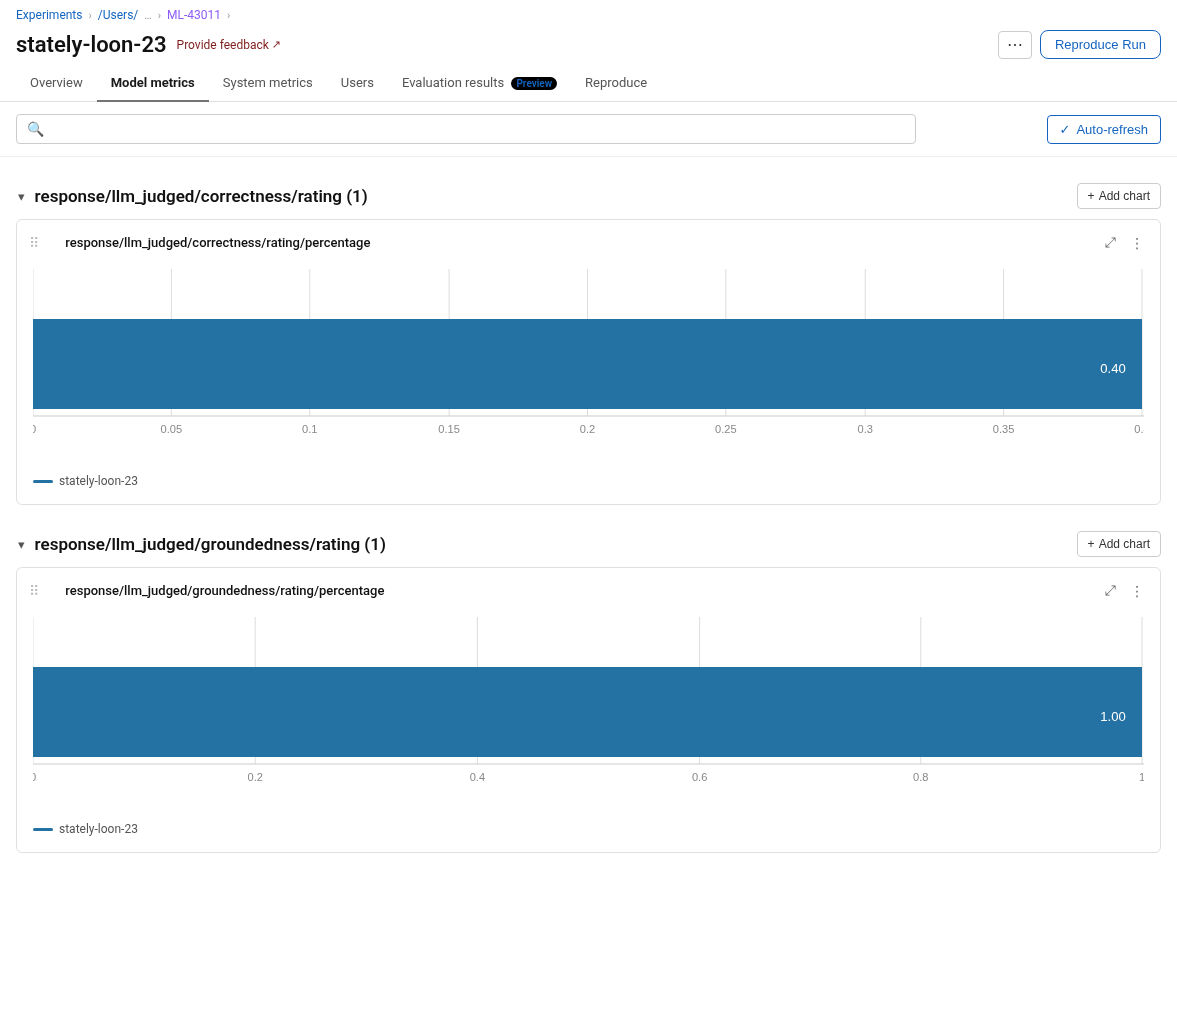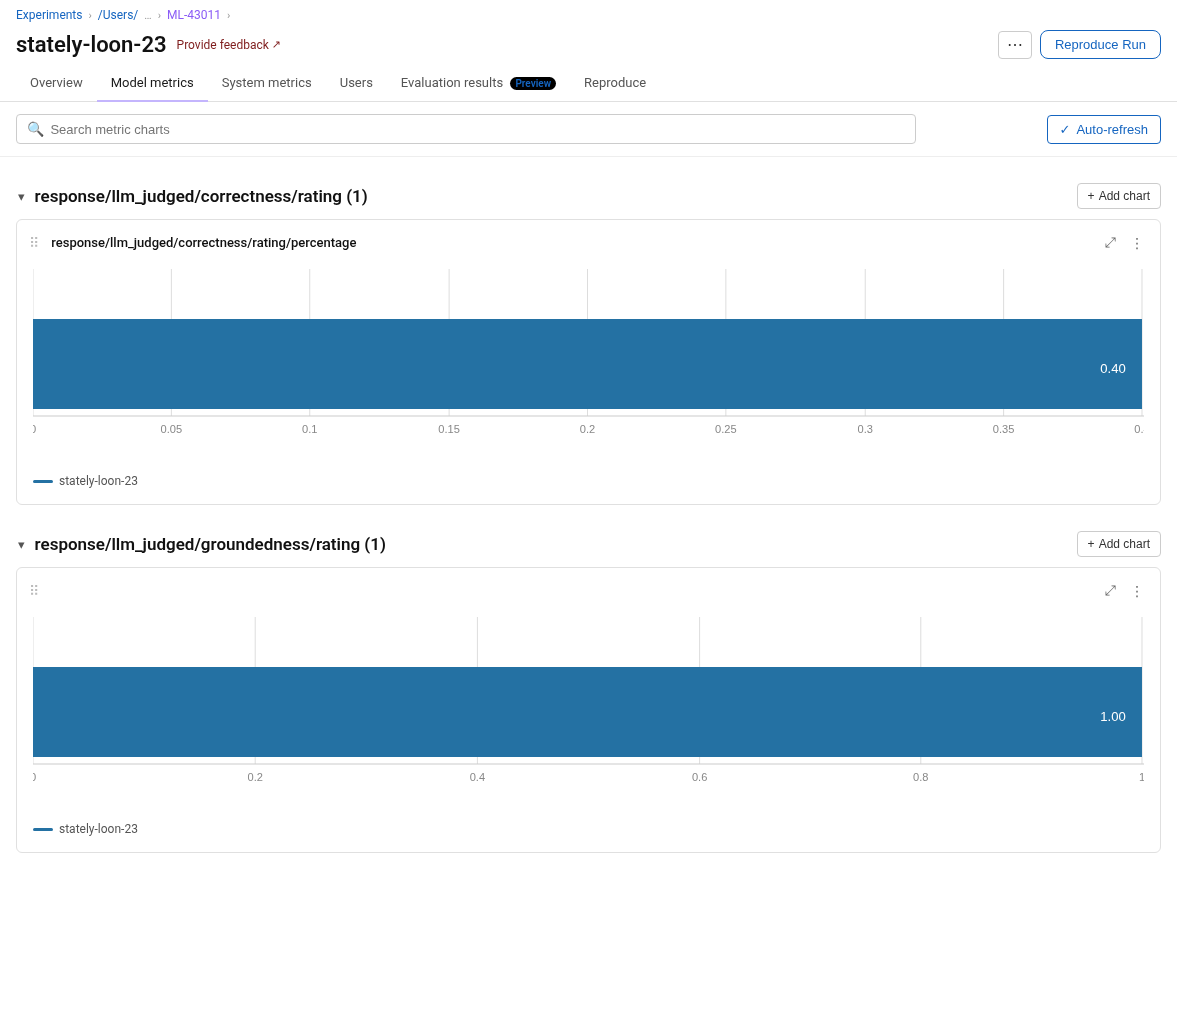--- a/index.html
+++ b/index.html
@@ -39,21 +39,21 @@
       display: flex; align-items: flex-start;
       border-bottom: 1px solid #e0e0e0;
       padding: 0 16px;
     }
     .tab {
       padding: 8px 14px 10px;
       font-size: 13px; color: #555;
       cursor: pointer; border-bottom: 2px solid transparent;
       margin-bottom: -1px; white-space: nowrap;
     }
-    .tab.active { color: #1a1a1a; font-weight: 400; border-bottom: 2px solid #c4b5fd; }
+    .tab.active { color: #1a1a1a; font-weight: 700; border-bottom: 2px solid #737373; }
     .tab-badge {
       display: inline-block; background: #000000; color: #1565c0;
       font-size: 10px; border-radius: 10px; padding: 1px 5px; margin-left: 4px;
       font-weight: 600;
     }
 
     
     .toolbar {
       display: flex; align-items: center; justify-content: space-between;
       padding: 12px 16px;
@@ -102,21 +102,21 @@
     
     .chart-card {
       border: 1px solid #e0e0e0; border-radius: 6px; margin-bottom: 16px;
       padding: 0 0 16px 0; background: #fff;
     }
     .chart-card-header {
       display: flex; align-items: center; justify-content: space-between;
       padding: 12px 12px 8px;
     }
     .drag-handle { color: #bbb; font-size: 14px; cursor: grab; margin-right: 6px; }
-    .chart-title { font-size: 13px; font-weight: 500; color: #111; }
+    .chart-title { font-size: 13px; font-weight: 500; color: #111; margin-left: 14px; }
     .chart-card-actions { display: flex; align-items: center; gap: 6px; }
     .expand-btn, .chart-more-btn {
       background: none; border: none; cursor: pointer; color: #666; padding: 2px 4px; font-size: 14px;
     }
 
     
     .chart-legend {
       display: flex; align-items: center; gap: 6px;
       padding: 10px 16px 0;
     }
@@ -163,21 +163,20 @@
   <div class="tab">
     <span>Evaluation results</span>
     <span class="tab-badge">Preview</span>
   </div>
   <div class="tab">Reproduce</div>
 </div>
 
 <div class="toolbar">
   <div class="search-box">
     <span class="search-icon">🔍</span>
-    <input type="text" class="search-input" placeholder="Search metric charts" style="">
   </div>
   <button class="auto-refresh-btn" style="margin-left:12px;">
     <span class="check-icon">✓</span>
     <span>Auto-refresh</span>
   </button>
 </div>
 
 <div class="content">
 
   <div class="section">
@@ -251,20 +250,21 @@
       <button class="add-chart-btn">
         <span>+</span>
         <span>Add chart</span>
       </button>
     </div>
 
     <div class="chart-card">
       <div class="chart-card-header">
         <div style="display:flex;align-items:center;gap:6px;">
           <span class="drag-handle">⠿</span>
+          <span class="chart-title">response/llm_judged/groundedness/rating/percentage</span>
         </div>
         <div class="chart-card-actions">
           <button class="expand-btn" title="Expand">⤢</button>
           <button class="chart-more-btn">⋮</button>
         </div>
       </div>
 
       <div class="svg-chart-wrap">
         <svg width="100%" height="200" viewBox="0 0 1100 200" preserveAspectRatio="none">
 

